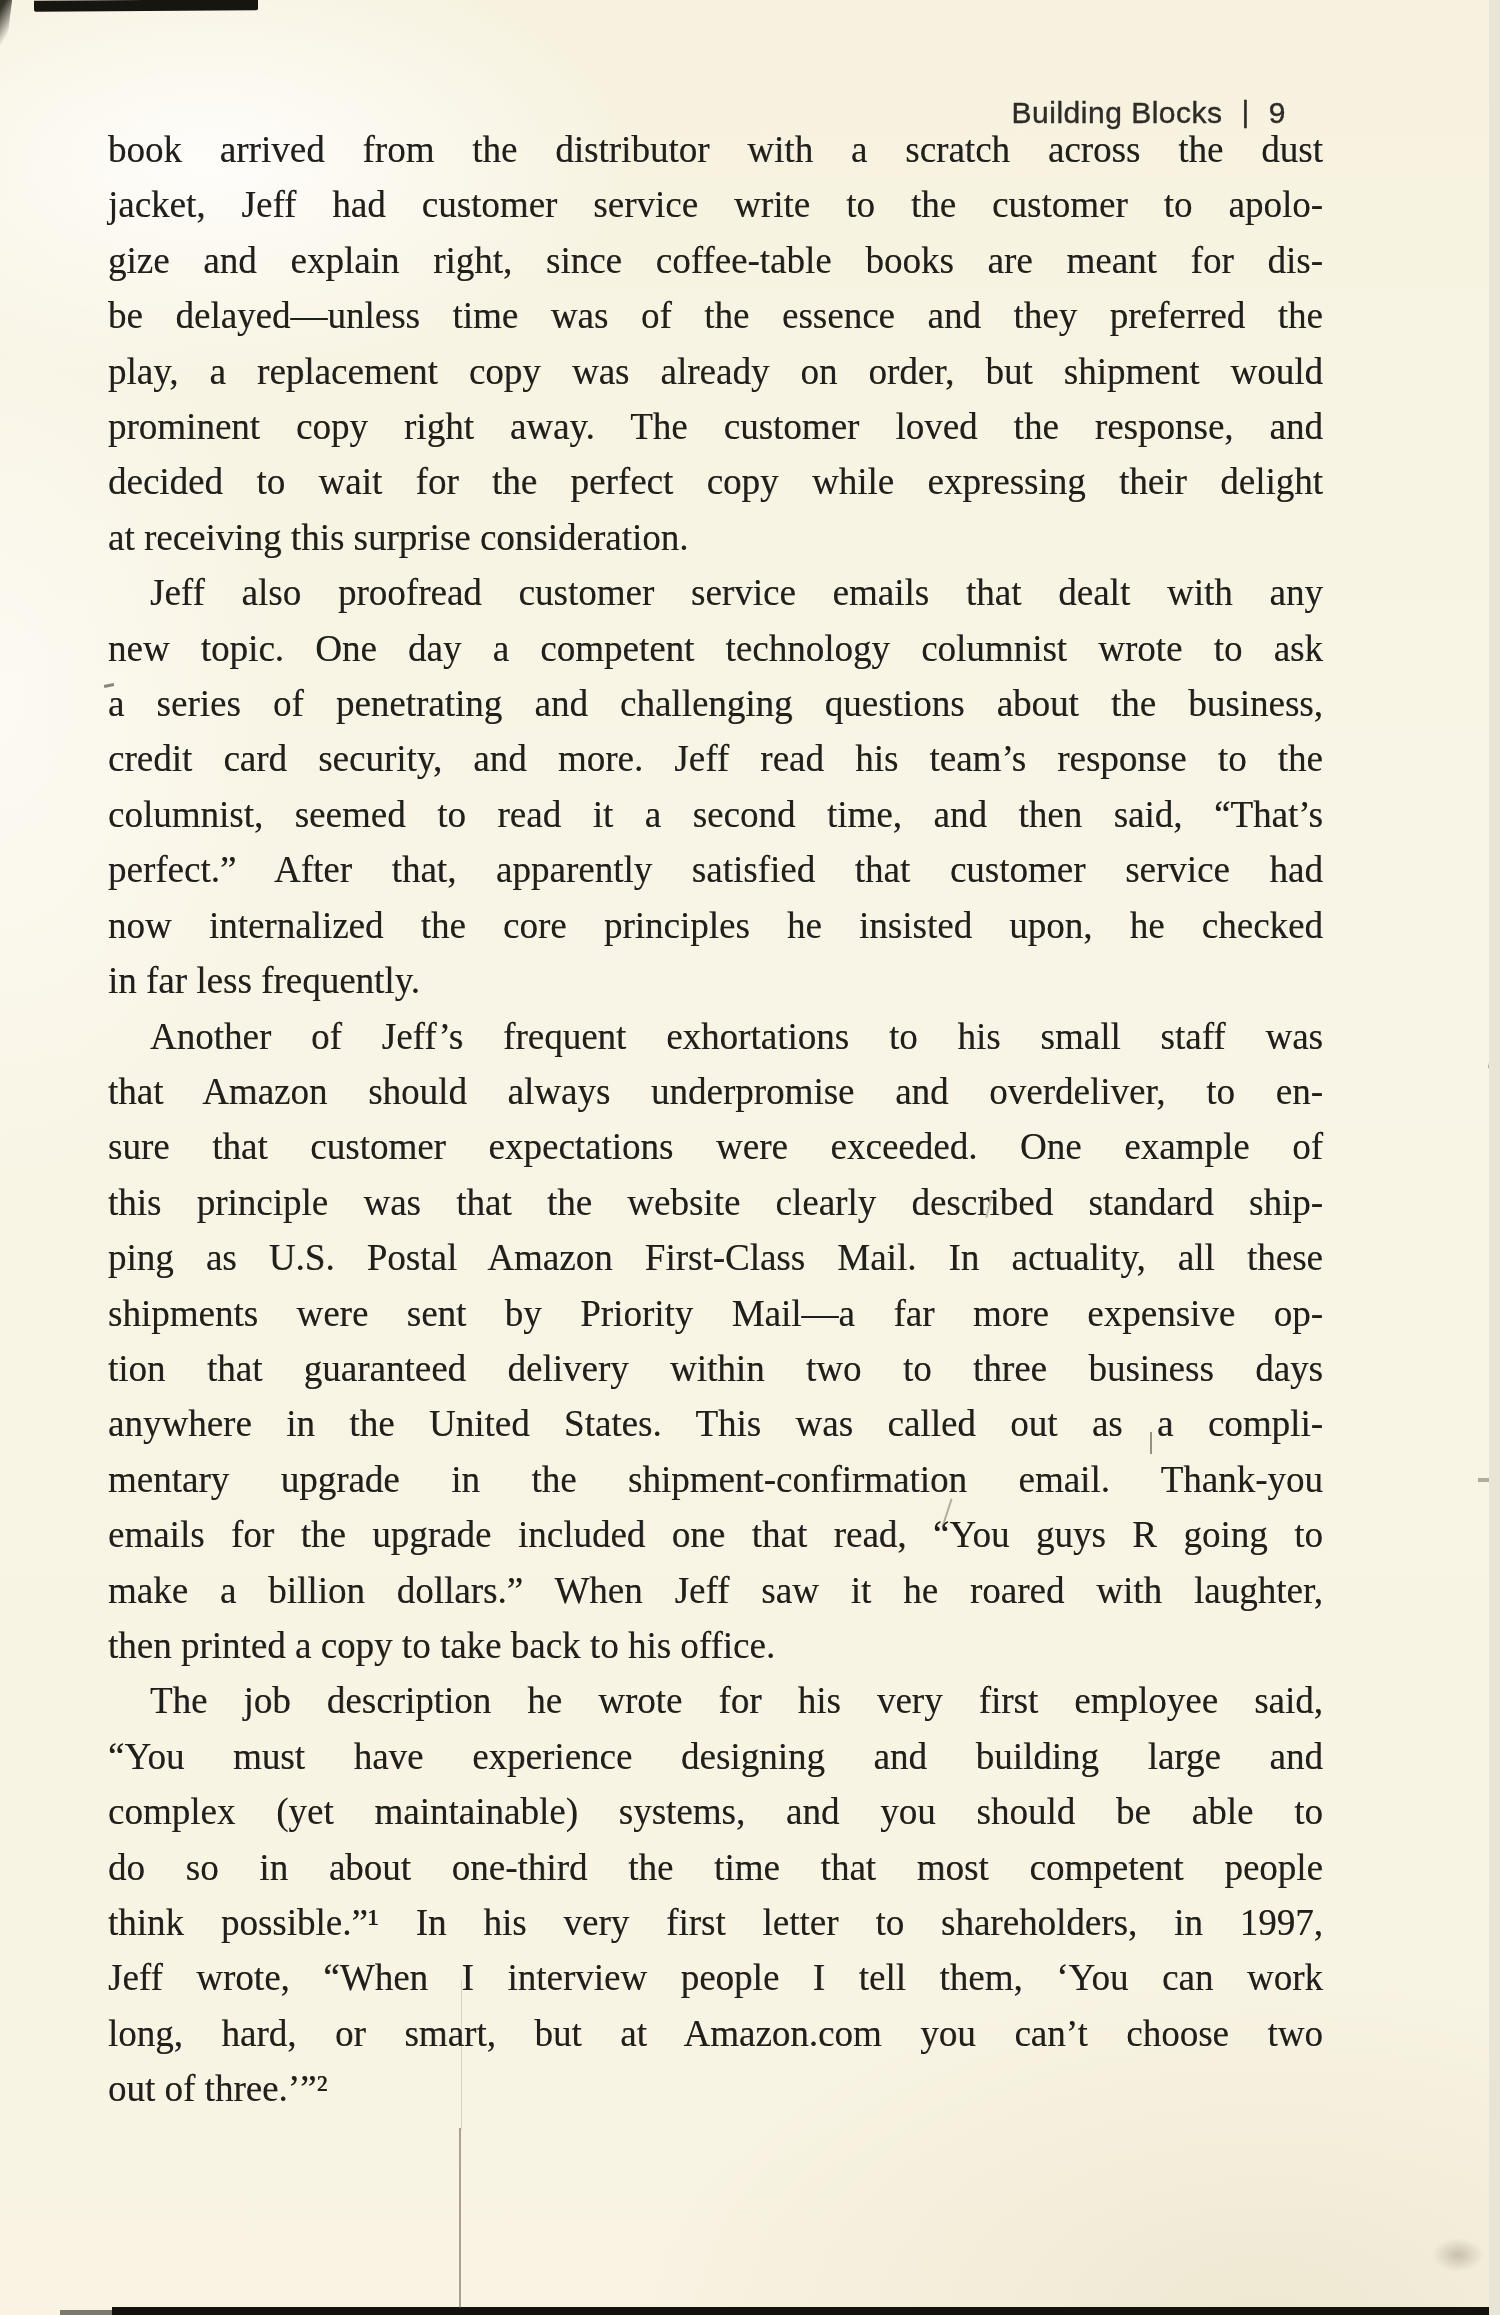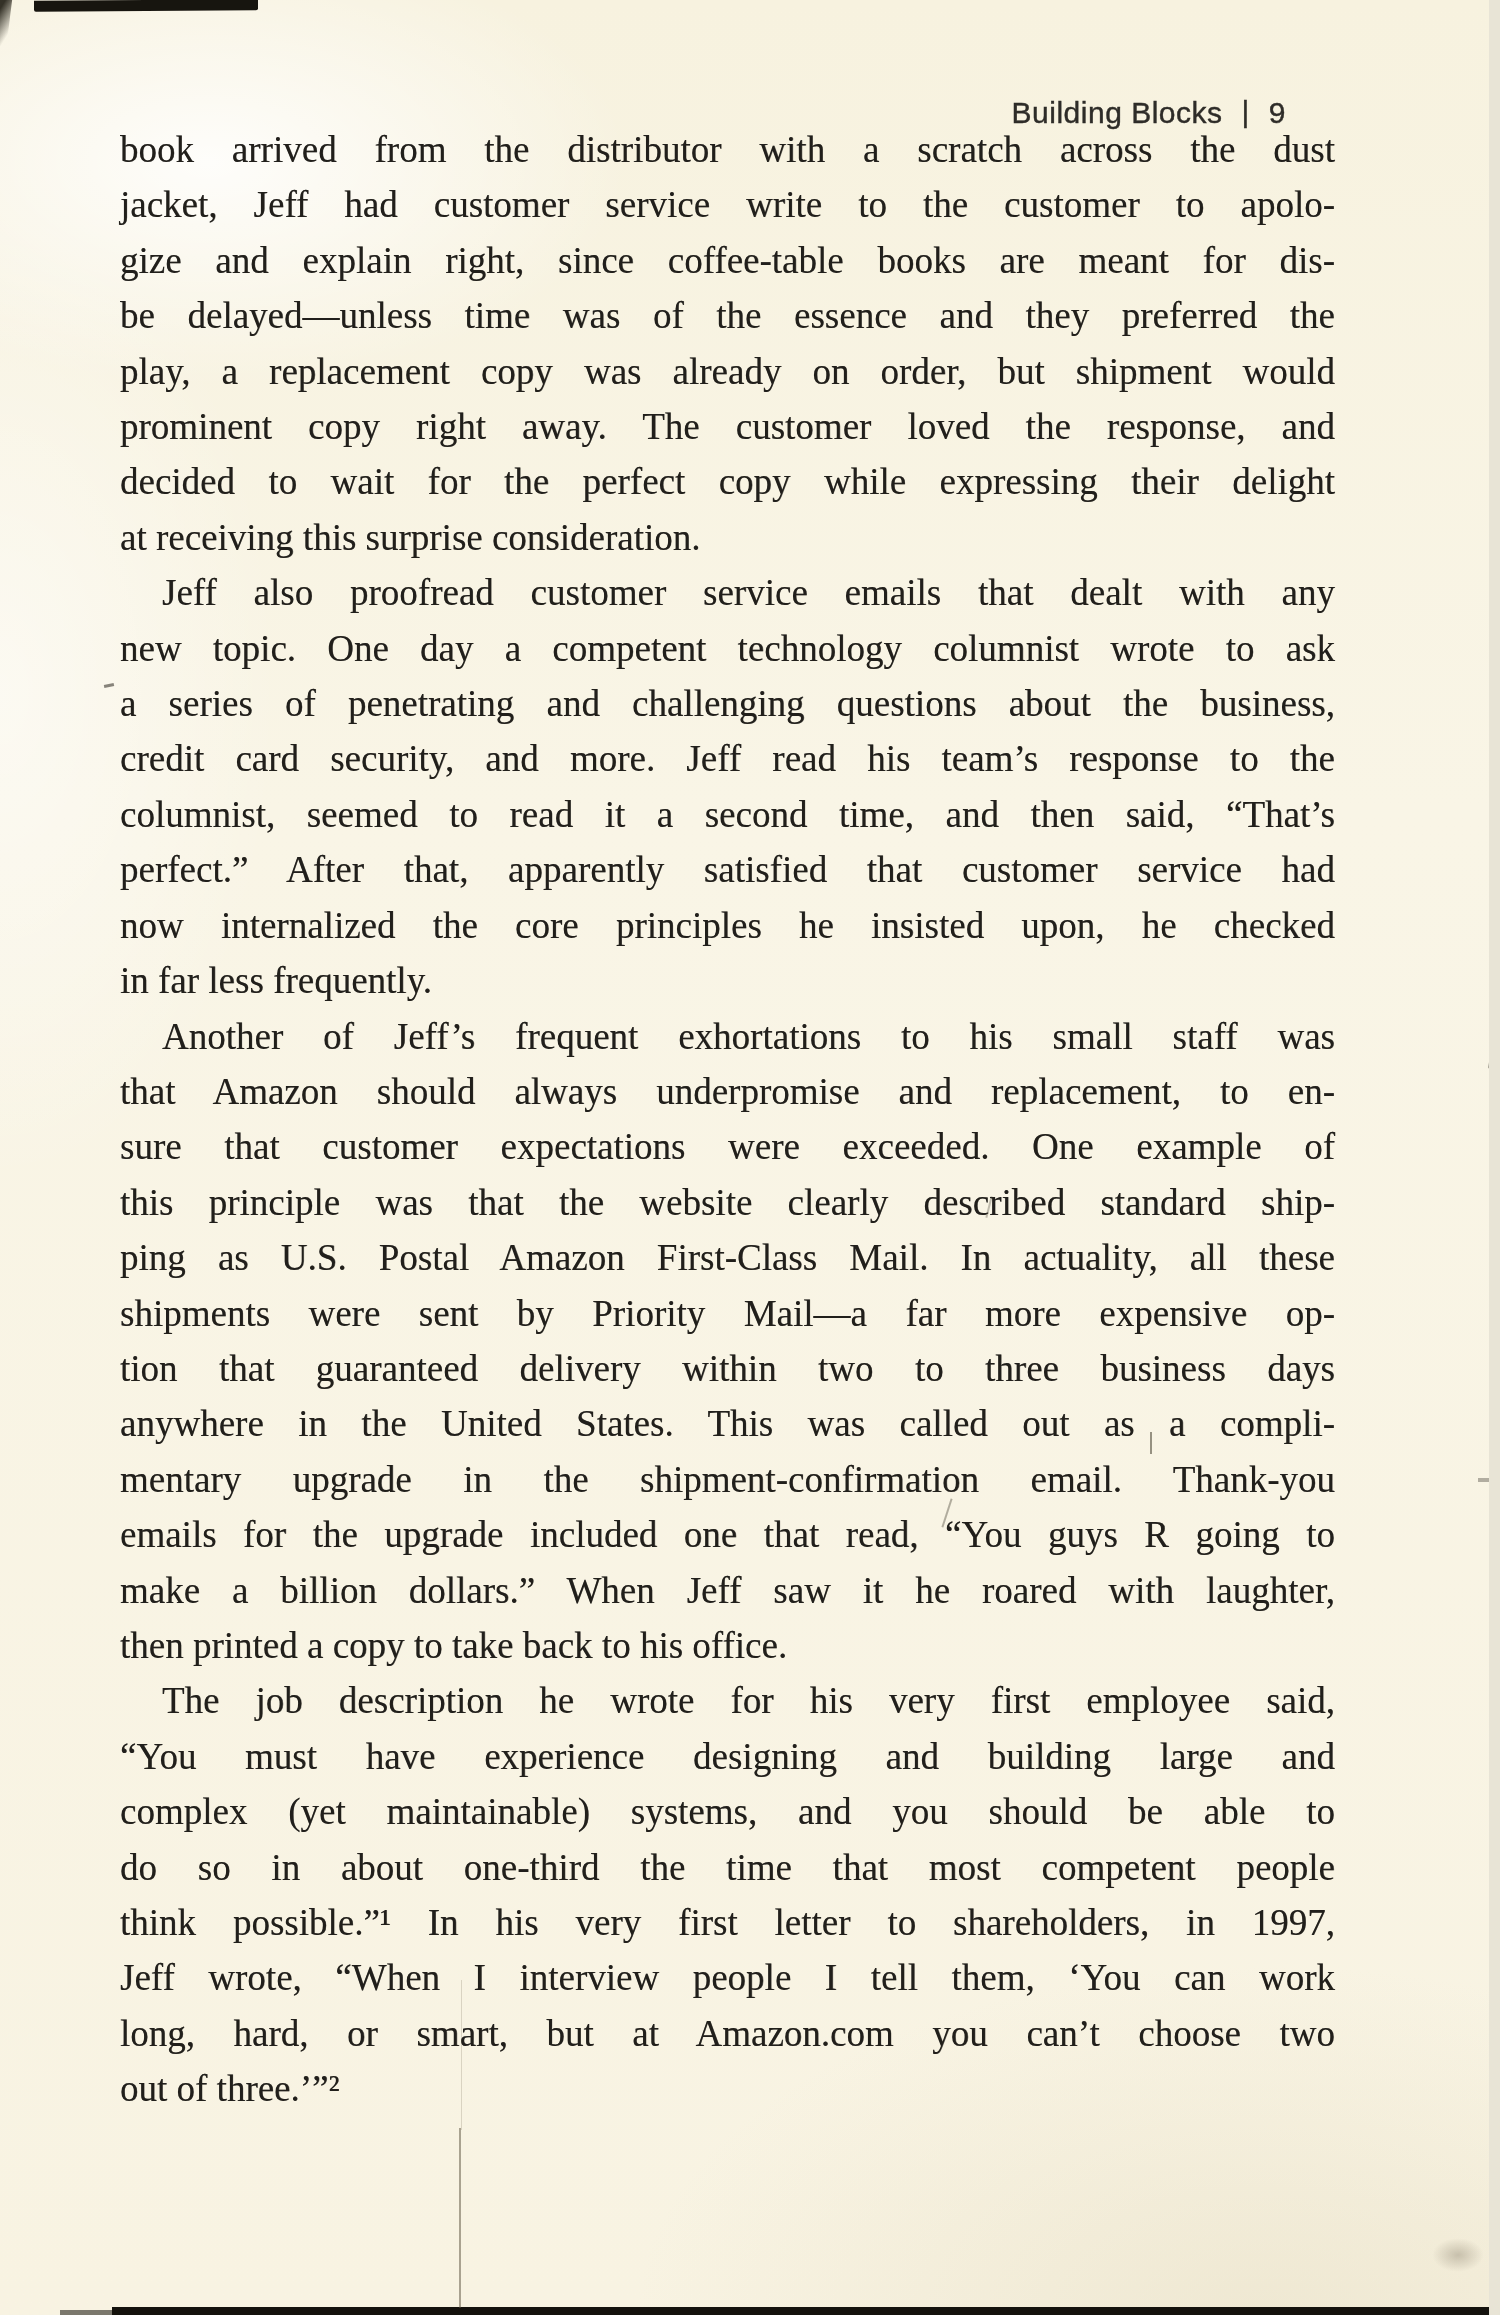--- a/index.html
+++ b/index.html
@@ -36,21 +36,21 @@
   .running-header .sep {
     display: inline-block;
     margin: 0 19px;
     transform: translateY(-1px);
     font-weight: 400;
   }
 
   
   .text-block {
     position: absolute;
-    left: 120px;
+    left: 108px;
     top: 122px;
     width: 1215px;
   }
   .text-line {
     font-size: 37px;
     line-height: 55.4px;
     color: #211f1b;
     text-align: justify;
     text-align-last: justify;
     text-shadow: 0.3px 0.3px 0 rgba(33,31,27,0.55);
@@ -156,21 +156,21 @@
         <div class="text-line">new topic. One day a competent technology columnist wrote to ask</div>
         <div class="text-line">a series of penetrating and challenging questions about the business,</div>
         <div class="text-line">credit card security, and more. Jeff read his team’s response to the</div>
         <div class="text-line">columnist, seemed to read it a second time, and then said, “That’s</div>
         <div class="text-line">perfect.” After that, apparently satisfied that customer service had</div>
         <div class="text-line">now internalized the core principles he insisted upon, he checked</div>
         <div class="text-line last-line">in far less frequently.</div>
       </div>
       <div class="paragraph">
         <div class="text-line indented">Another of Jeff’s frequent exhortations to his small staff was</div>
-        <div class="text-line">that Amazon should always underpromise and replacement, to en-</div>
+        <div class="text-line">that Amazon should always underpromise and overdeliver, to en-</div>
         <div class="text-line">sure that customer expectations were exceeded. One example of</div>
         <div class="text-line">this principle was that the website clearly described standard ship-</div>
         <div class="text-line">ping as U.S. Postal Amazon First-Class Mail. In actuality, all these</div>
         <div class="text-line">shipments were sent by Priority Mail—a far more expensive op-</div>
         <div class="text-line">tion that guaranteed delivery within two to three business days</div>
         <div class="text-line">anywhere in the United States. This was called out as a compli-</div>
         <div class="text-line">mentary upgrade in the shipment-confirmation email. Thank-you</div>
         <div class="text-line">emails for the upgrade included one that read, “You guys R going to</div>
         <div class="text-line">make a billion dollars.” When Jeff saw it he roared with laughter,</div>
         <div class="text-line last-line">then printed a copy to take back to his office.</div>

